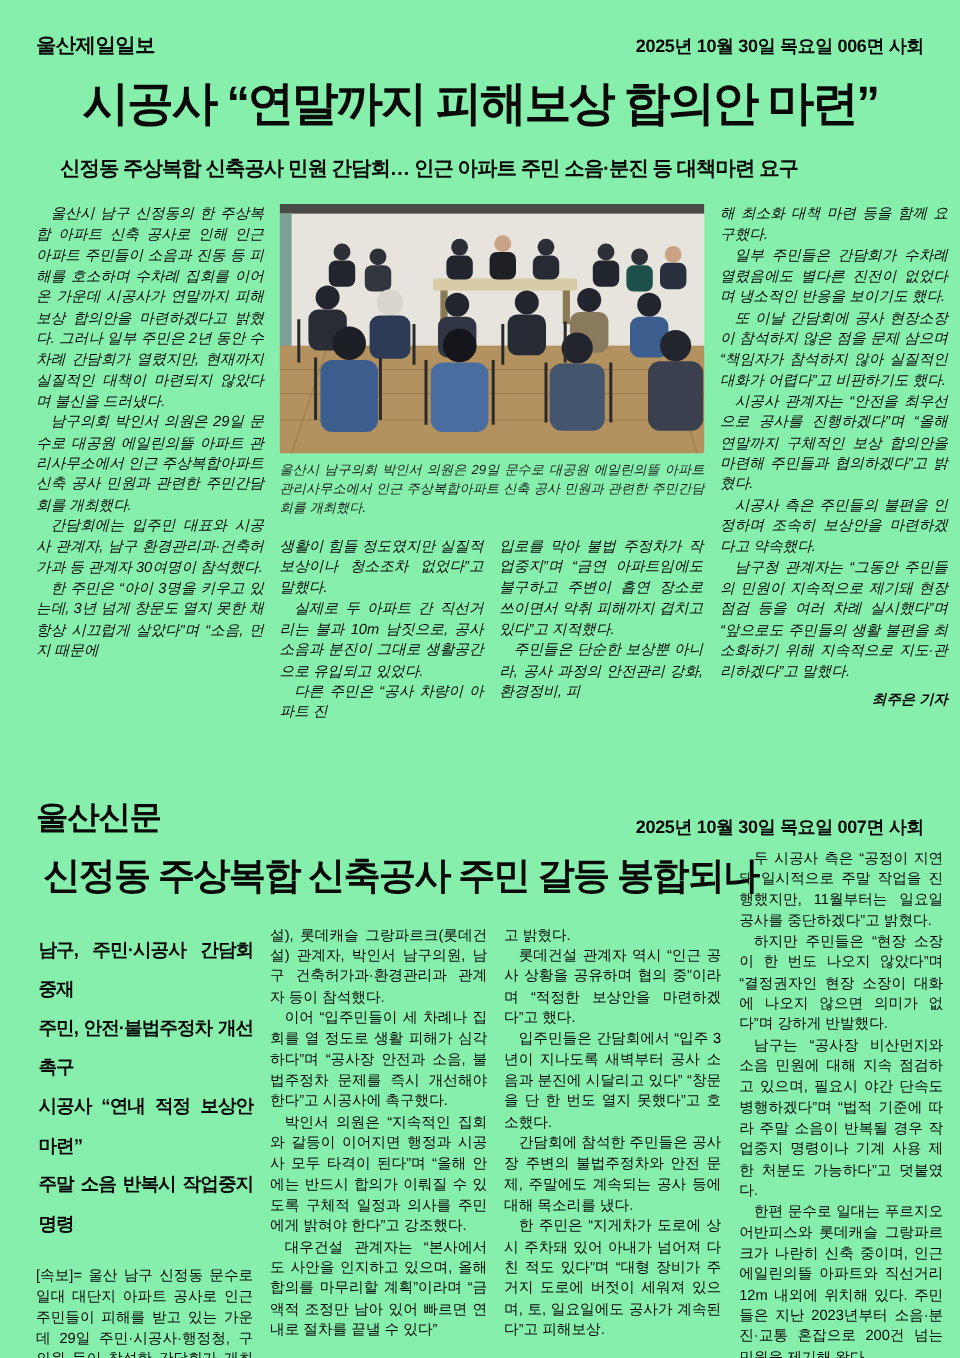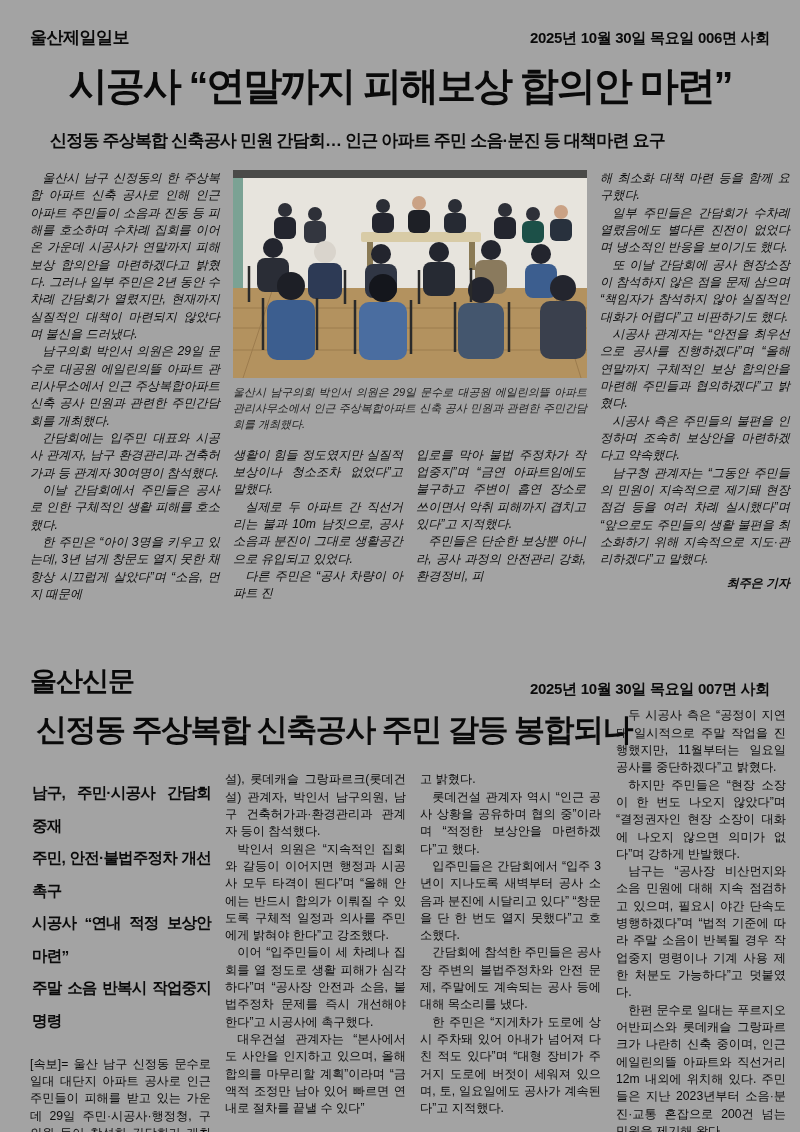--- a/index.html
+++ b/index.html
@@ -1,18 +1,18 @@
 <!DOCTYPE html>
 <html><head>
 <meta charset="utf-8">
 <style>
   * { margin:0; padding:0; box-sizing:border-box; }
   html,body { background:#888; }
   .page {
-    width:800px; height:1132px; margin:0 auto; background:#a3a3a3;
+    width:800px; height:1132px; margin:0 auto; background:#86efac;
     font-family:"Liberation Sans","DejaVu Sans",sans-serif; color:#0a0a0a;
     padding:26px 30px 20px 30px; position:relative; overflow:hidden;
   }
   
   .a1-header { display:flex; justify-content:space-between; align-items:baseline; }
   .masthead1 { font-size:17px; font-weight:800; letter-spacing:-0.5px; }
   .dateline  { font-size:15px; font-weight:700; letter-spacing:-0.3px; }
   .headline1 {
     font-size:39px; font-weight:800; letter-spacing:-2px; text-align:center;
     margin-top:10px; white-space:nowrap;
@@ -64,21 +64,20 @@
 
     <h1 class="headline1">시공사 “연말까지 피해보상 합의안 마련”</h1>
     <div class="subheadline1">신정동 주상복합 신축공사 민원 간담회… 인근 아파트 주민 소음·분진 등 대책마련 요구</div>
 
     <div class="a1-body">
 
       <div class="newscol col-narrow">
         <p class="body-p">울산시 남구 신정동의 한 주상복합 아파트 신축 공사로 인해 인근 아파트 주민들이 소음과 진동 등 피해를 호소하며 수차례 집회를 이어온 가운데 시공사가 연말까지 피해 보상 합의안을 마련하겠다고 밝혔다. 그러나 일부 주민은 2년 동안 수차례 간담회가 열렸지만, 현재까지 실질적인 대책이 마련되지 않았다며 불신을 드러냈다.</p>
         <p class="body-p">남구의회 박인서 의원은 29일 문수로 대공원 에일린의뜰 아파트 관리사무소에서 인근 주상복합아파트 신축 공사 민원과 관련한 주민간담회를 개최했다.</p>
         <p class="body-p">간담회에는 입주민 대표와 시공사 관계자, 남구 환경관리과·건축허가과 등 관계자 30여명이 참석했다.</p>
-        <p class="body-p">이날 간담회에서 주민들은 공사로 인한 구체적인 생활 피해를 호소했다.</p>
         <p class="body-p">한 주민은 “아이 3명을 키우고 있는데, 3년 넘게 창문도 열지 못한 채 항상 시끄럽게 살았다”며 “소음, 먼지 때문에</p>
       </div>
 
       <div class="a1-mid">
 
         <svg class="photo-box" viewBox="0 0 354 208" aria-hidden="true">
           <rect x="0" y="0" width="354" height="208" fill="#e7e4dd"></rect>
           <rect x="0" y="0" width="354" height="8" fill="#4a4a48"></rect>
           <rect x="0" y="8" width="10" height="130" fill="#7ba294"></rect>
           <rect x="0" y="118" width="354" height="90" fill="#b3925f"></rect>
@@ -202,31 +201,31 @@
               <div class="deck-line">주민, 안전·불법주정차 개선 촉구</div>
               <div class="deck-line">시공사 “연내 적정 보상안 마련”</div>
               <div class="deck-line">주말 소음 반복시 작업중지 명령</div>
             </div>
             <p class="body-p cont">[속보]= 울산 남구 신정동 문수로 일대 대단지 아파트 공사로 인근 주민들이 피해를 받고 있는 가운데 29일 주민·시공사·행정청, 구의원 등이 참석한 간담회가 개최됐다.(본보 2025년 9월 30일 7면 보도)</p>
 
           </div>
 
           <div class="newscol a2col">
             <p class="body-p cont">설), 롯데캐슬 그랑파르크(롯데건설) 관계자, 박인서 남구의원, 남구 건축허가과·환경관리과 관계자 등이 참석했다.</p>
+            <p class="body-p">이어 “입주민들이 세 차례나 집회를 열 정도로 생활 피해가 심각하다”며 “공사장 안전과 소음, 불법주정차 문제를 즉시 개선해야 한다”고 시공사에 촉구했다.</p>
             <p class="body-p">박인서 의원은 “지속적인 집회와 갈등이 이어지면 행정과 시공사 모두 타격이 된다”며 “올해 안에는 반드시 합의가 이뤄질 수 있도록 구체적 일정과 의사를 주민에게 밝혀야 한다”고 강조했다.</p>
-            <p class="body-p">이어 “입주민들이 세 차례나 집회를 열 정도로 생활 피해가 심각하다”며 “공사장 안전과 소음, 불법주정차 문제를 즉시 개선해야 한다”고 시공사에 촉구했다.</p>
             <p class="body-p">대우건설 관계자는 “본사에서도 사안을 인지하고 있으며, 올해 합의를 마무리할 계획”이라며 “금액적 조정만 남아 있어 빠르면 연내로 절차를 끝낼 수 있다”</p>
           </div>
 
           <div class="newscol a2col">
             <p class="body-p cont">고 밝혔다.</p>
             <p class="body-p">롯데건설 관계자 역시 “인근 공사 상황을 공유하며 협의 중”이라며 “적정한 보상안을 마련하겠다”고 했다.</p>
             <p class="body-p">입주민들은 간담회에서 “입주 3년이 지나도록 새벽부터 공사 소음과 분진에 시달리고 있다” “창문을 단 한 번도 열지 못했다”고 호소했다.</p>
             <p class="body-p">간담회에 참석한 주민들은 공사장 주변의 불법주정차와 안전 문제, 주말에도 계속되는 공사 등에 대해 목소리를 냈다.</p>
-            <p class="body-p">한 주민은 “지게차가 도로에 상시 주차돼 있어 아내가 넘어져 다친 적도 있다”며 “대형 장비가 주거지 도로에 버젓이 세워져 있으며, 토, 일요일에도 공사가 계속된다”고 지적했다.</p>
+            <p class="body-p">한 주민은 “지게차가 도로에 상시 주차돼 있어 아내가 넘어져 다친 적도 있다”며 “대형 장비가 주거지 도로에 버젓이 세워져 있으며, 토, 일요일에도 공사가 계속된다”고 피해보상.</p>
           </div>
         </div>
       </div>
 
       <div class="newscol a2-col4">
         <p class="body-p">두 시공사 측은 “공정이 지연돼 일시적으로 주말 작업을 진행했지만, 11월부터는 일요일 공사를 중단하겠다”고 밝혔다.</p>
         <p class="body-p">하지만 주민들은 “현장 소장이 한 번도 나오지 않았다”며 “결정권자인 현장 소장이 대화에 나오지 않으면 의미가 없다”며 강하게 반발했다.</p>
         <p class="body-p">남구는 “공사장 비산먼지와 소음 민원에 대해 지속 점검하고 있으며, 필요시 야간 단속도 병행하겠다”며 “법적 기준에 따라 주말 소음이 반복될 경우 작업중지 명령이나 기계 사용 제한 처분도 가능하다”고 덧붙였다.</p>
         <p class="body-p">한편 문수로 일대는 푸르지오 어반피스와 롯데캐슬 그랑파르크가 나란히 신축 중이며, 인근 에일린의뜰 아파트와 직선거리 12m 내외에 위치해 있다. 주민들은 지난 2023년부터 소음·분진·교통 혼잡으로 200건 넘는 민원을 제기해 왔다.</p>
 

